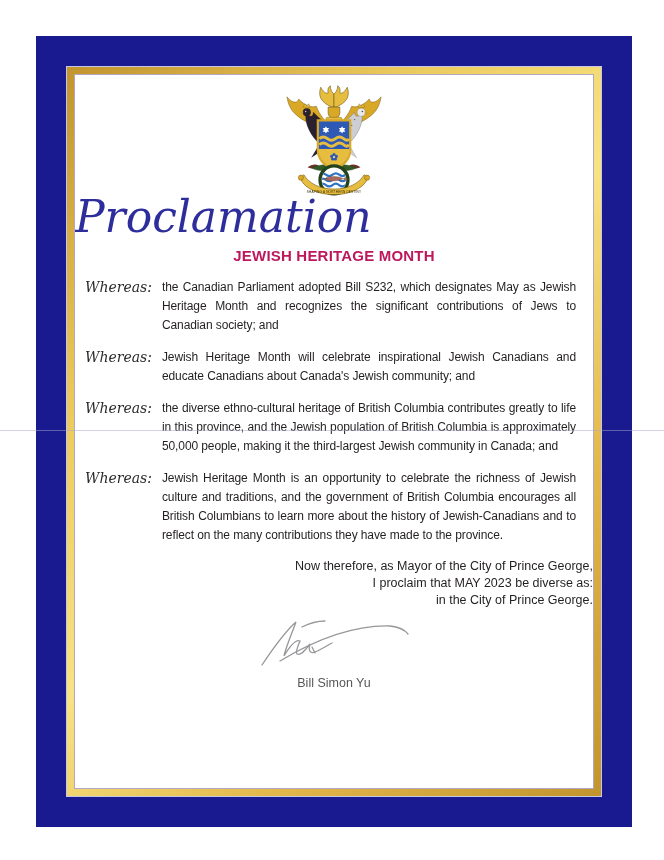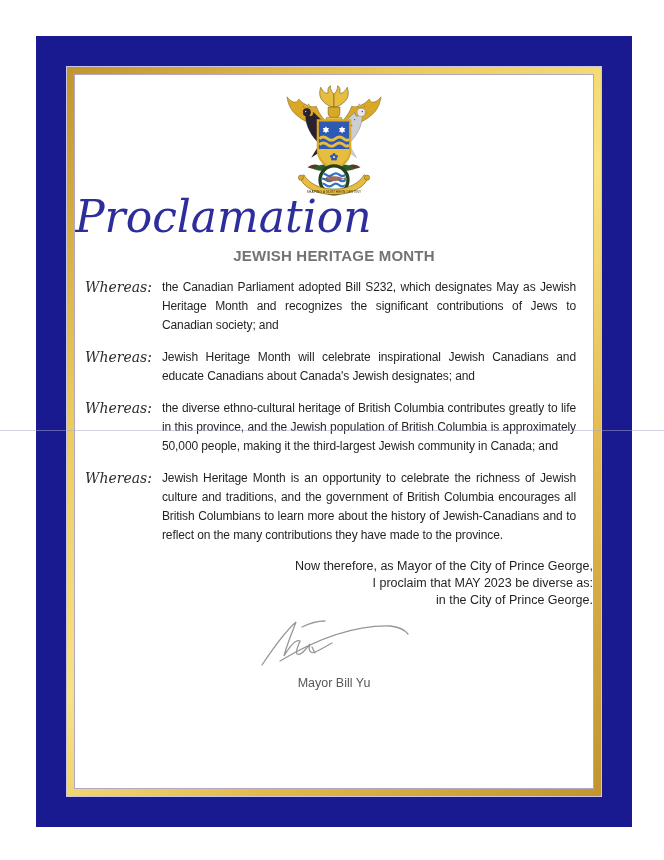--- a/index.html
+++ b/index.html
@@ -19,21 +19,21 @@
   
   .fold-line { position:absolute; left:0; top:430px; width:664px; height:1px;
            background:rgba(168,168,204,0.5); z-index:9; }
 
   .crest-wrap { margin:0 auto; width:150px; height:114px; text-align:center; }
 
   .title-script { margin-top:-4px; text-align:left;
            font-family:"DejaVu Serif", serif; font-style:italic;
            font-size:44px; line-height:1.02; color:#2d2d9c; }
   .subtitle { margin-top:7px; text-align:center; font-size:15px; font-weight:bold;
-           letter-spacing:0.2px; color:#737373; }
+           letter-spacing:0.2px; color:#be185d; }
 
   .clauses { margin:14px 17px 0 10px; }
   .clause { display:flex; margin-bottom:13px; }
   .clause-label { flex:0 0 64px; font-family:"DejaVu Serif", serif; font-style:italic;
            font-size:14px; color:#2a2a2a; padding-top:1px; }
   .clause-text { flex:1; margin-left:10px; font-size:12px; line-height:19px;
            text-align:justify; letter-spacing:-0.1px; }
 
   .therefore { margin-top:12px; text-align:right; font-size:12.5px; line-height:17px; }
   .b { font-weight:normal; }
@@ -129,21 +129,21 @@
 
         <div class="subtitle">JEWISH HERITAGE MONTH</div>
 
         <div class="clauses">
           <div class="clause">
             <div class="clause-label">Whereas:</div>
             <div class="clause-text">the Canadian Parliament adopted Bill S232, which designates May as Jewish Heritage Month and recognizes the significant contributions of Jews to Canadian society; and</div>
           </div>
           <div class="clause">
             <div class="clause-label">Whereas:</div>
-            <div class="clause-text">Jewish Heritage Month will celebrate inspirational Jewish Canadians and educate Canadians about Canada's Jewish designates; and</div>
+            <div class="clause-text">Jewish Heritage Month will celebrate inspirational Jewish Canadians and educate Canadians about Canada's Jewish community; and</div>
           </div>
           <div class="clause">
             <div class="clause-label">Whereas:</div>
             <div class="clause-text">the diverse ethno-cultural heritage of British Columbia contributes greatly to life in this province, and the Jewish population of British Columbia is approximately 50,000 people, making it the third-largest Jewish community in Canada; and</div>
           </div>
           <div class="clause">
             <div class="clause-label">Whereas:</div>
             <div class="clause-text">Jewish Heritage Month is an opportunity to celebrate the richness of Jewish culture and traditions, and the government of British Columbia encourages all British Columbians to learn more about the history of Jewish-Canadians and to reflect on the many contributions they have made to the province.</div>
           </div>
         </div>
@@ -159,21 +159,21 @@
             <g stroke="#97979b" stroke-width="1.3" fill="none" stroke-linecap="round">
               <path d="M18,52 C30,34 44,16 52,9 C48,20 42,34 40,43 C46,33 52,26 56,28 C54,33 51,39 53,41 C57,43 62,36 66,31 C64,37 66,41 71,39 C78,36 84,32 88,30"></path>
               <path d="M36,48 C66,30 106,12 146,13 C155,14 161,17 164,21"></path>
               <path d="M58,14 C66,10 74,8 81,8"></path>
               <path d="M68,34 l3,6"></path>
             </g>
           </svg>
         </div>
 
         <div class="officiant">
-          <div>Mayor Bill Yu</div>
+          <div>Bill Simon Yu</div>
         </div>
 
       </div>
     </div>
   </div>
 
   <div class="fold-line"></div>
 </div>
 
 </body></html>

